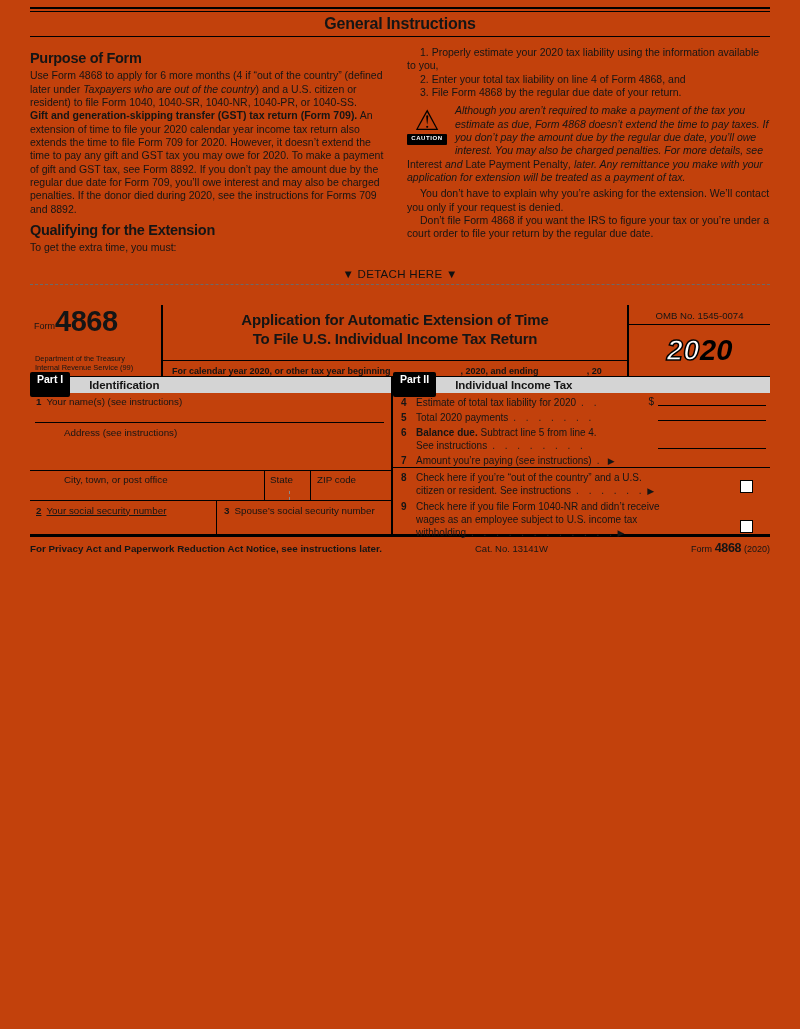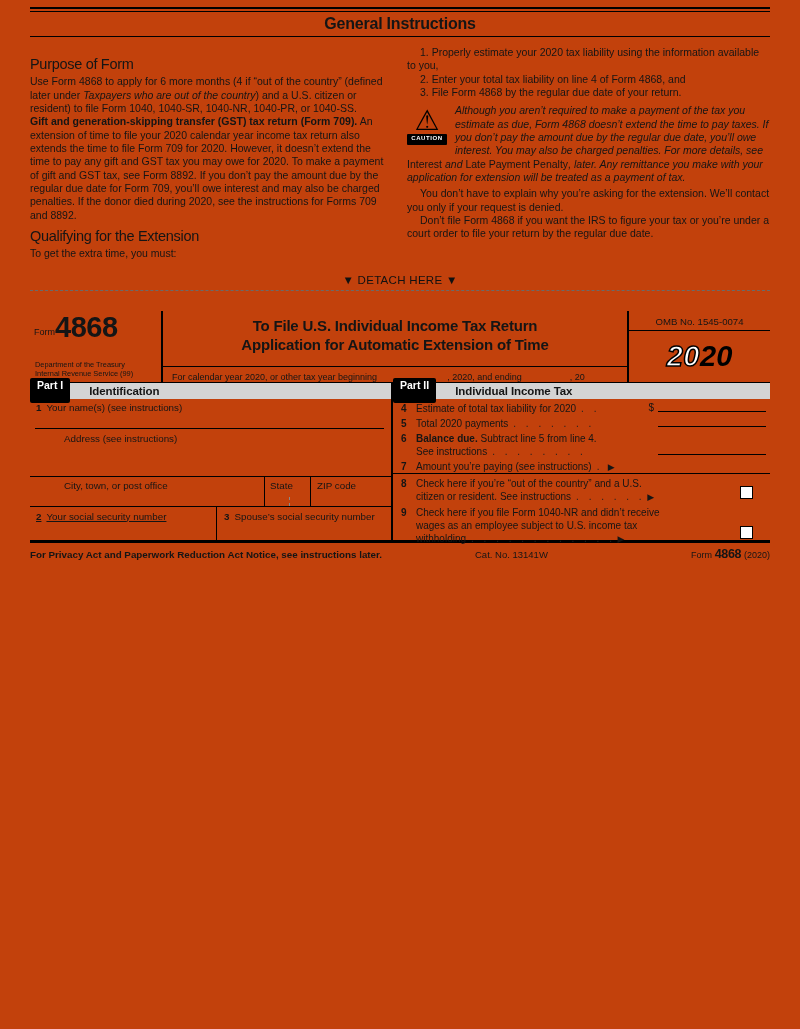--- a/index.html
+++ b/index.html
@@ -12,21 +12,21 @@
 
   
   .rule-thick { border-top:2.6px solid #000; margin-top:7px; }
   .rule-thin  { border-top:1.2px solid #000; margin-top:2px; }
   .gi-title { text-align:center; font-weight:bold; font-size:16px; margin:3px 0 3px; letter-spacing:-0.2px; }
   .gi-underline { border-top:1.4px solid #000; }
 
   
   .cols { display:flex; gap:14px; margin-top:9px; }
   .col { width:363px; font-size:10.5px; line-height:1.27; }
-  .sect-head { font-weight:normal; font-size:14.5px; margin:9px 0 2px; letter-spacing:-0.3px; }
+  .sect-head { font-weight:bold; font-size:14.5px; margin:3px 0 2px; letter-spacing:-0.3px; }
   p { margin:0; }
   .bold { font-weight:bold; }
   .ital { font-style:italic; }
   .roman { font-style:normal; }
   .step { text-indent:13px; }
   .qual-head { margin-top:5px; }
 
   .caution-wrap { margin:5px 0 3px; font-style:italic; }
   .caution-icon { float:left; width:40px; margin:3px 8px 1px 0; text-align:center; }
   .caution-tri { display:block; font-family:"DejaVu Sans", sans-serif; font-style:normal; font-size:28px; line-height:27px; color:#000; }
@@ -38,21 +38,21 @@
 
   
   .fh { display:flex; margin-top:20px; border-bottom:1.4px solid #000; height:72px; }
   .fh-left { width:133px; border-right:2px solid #000; position:relative; padding:3px 4px 0 4px; }
   .fh-formline { display:flex; align-items:flex-end; }
   .fh-formword { font-size:9px; padding-bottom:4px; }
   .fh-formnum { font-size:29px; font-weight:bold; line-height:0.95; letter-spacing:-0.5px; }
   .fh-dept { position:absolute; left:5px; bottom:3px; font-size:7.4px; line-height:1.2; }
   .fh-mid { flex:1; display:flex; flex-direction:column; min-width:0; }
   .fh-title { flex:1; text-align:center; font-weight:bold; font-size:15px; line-height:1.28; padding-top:5px; letter-spacing:-0.2px; }
-  .fh-cal { border-top:1.4px solid #000; font-weight:normal; font-size:9px; padding:5px 2px 0 9px; white-space:nowrap; overflow:hidden; }
+  .fh-cal { border-top:1.4px solid #000; font-weight:bold; font-size:9px; padding:5px 2px 0 9px; white-space:nowrap; overflow:hidden; }
   .gap1 { display:inline-block; width:70px; }
   .gap2 { display:inline-block; width:48px; }
   .gap3 { display:inline-block; width:28px; }
   .fh-right { width:143px; border-left:2px solid #000; display:flex; flex-direction:column; }
   .fh-omb { text-align:center; font-size:9.6px; padding:5px 0 3px; border-bottom:1.4px solid #000; }
   .fh-year { flex:1; display:flex; align-items:center; justify-content:center; font-weight:bold; font-size:29px; line-height:1;font-style:italic; }
   .yr-outline { color:#fff; -webkit-text-stroke:1.5px #000; letter-spacing:0.5px; }
   .yr-solid { color:#000; }
 
   
@@ -151,22 +151,22 @@
           <span class="fh-formword">Form</span>
           <span class="fh-formnum">4868</span>
         </div>
         <div class="fh-dept">
           <div>Department of the Treasury</div>
           <div>Internal Revenue Service (99)</div>
         </div>
       </div>
       <div class="fh-mid">
         <div class="fh-title">
+          <div>Application for Automatic Extension of Time</div>
           <div>To File U.S. Individual Income Tax Return</div>
-          <div>Application for Automatic Extension of Time</div>
         </div>
         <div class="fh-cal">
           <span>For calendar year 2020, or other tax year beginning</span><span class="gap1"></span><span>, 2020, and ending</span><span class="gap2"></span><span>, 20</span><span class="gap3"></span>
         </div>
       </div>
       <div class="fh-right">
         <div class="fh-omb">OMB No. 1545-0074</div>
         <div class="fh-year">
           <span class="yr-outline">20</span>
             <span class="yr-solid">20</span>

